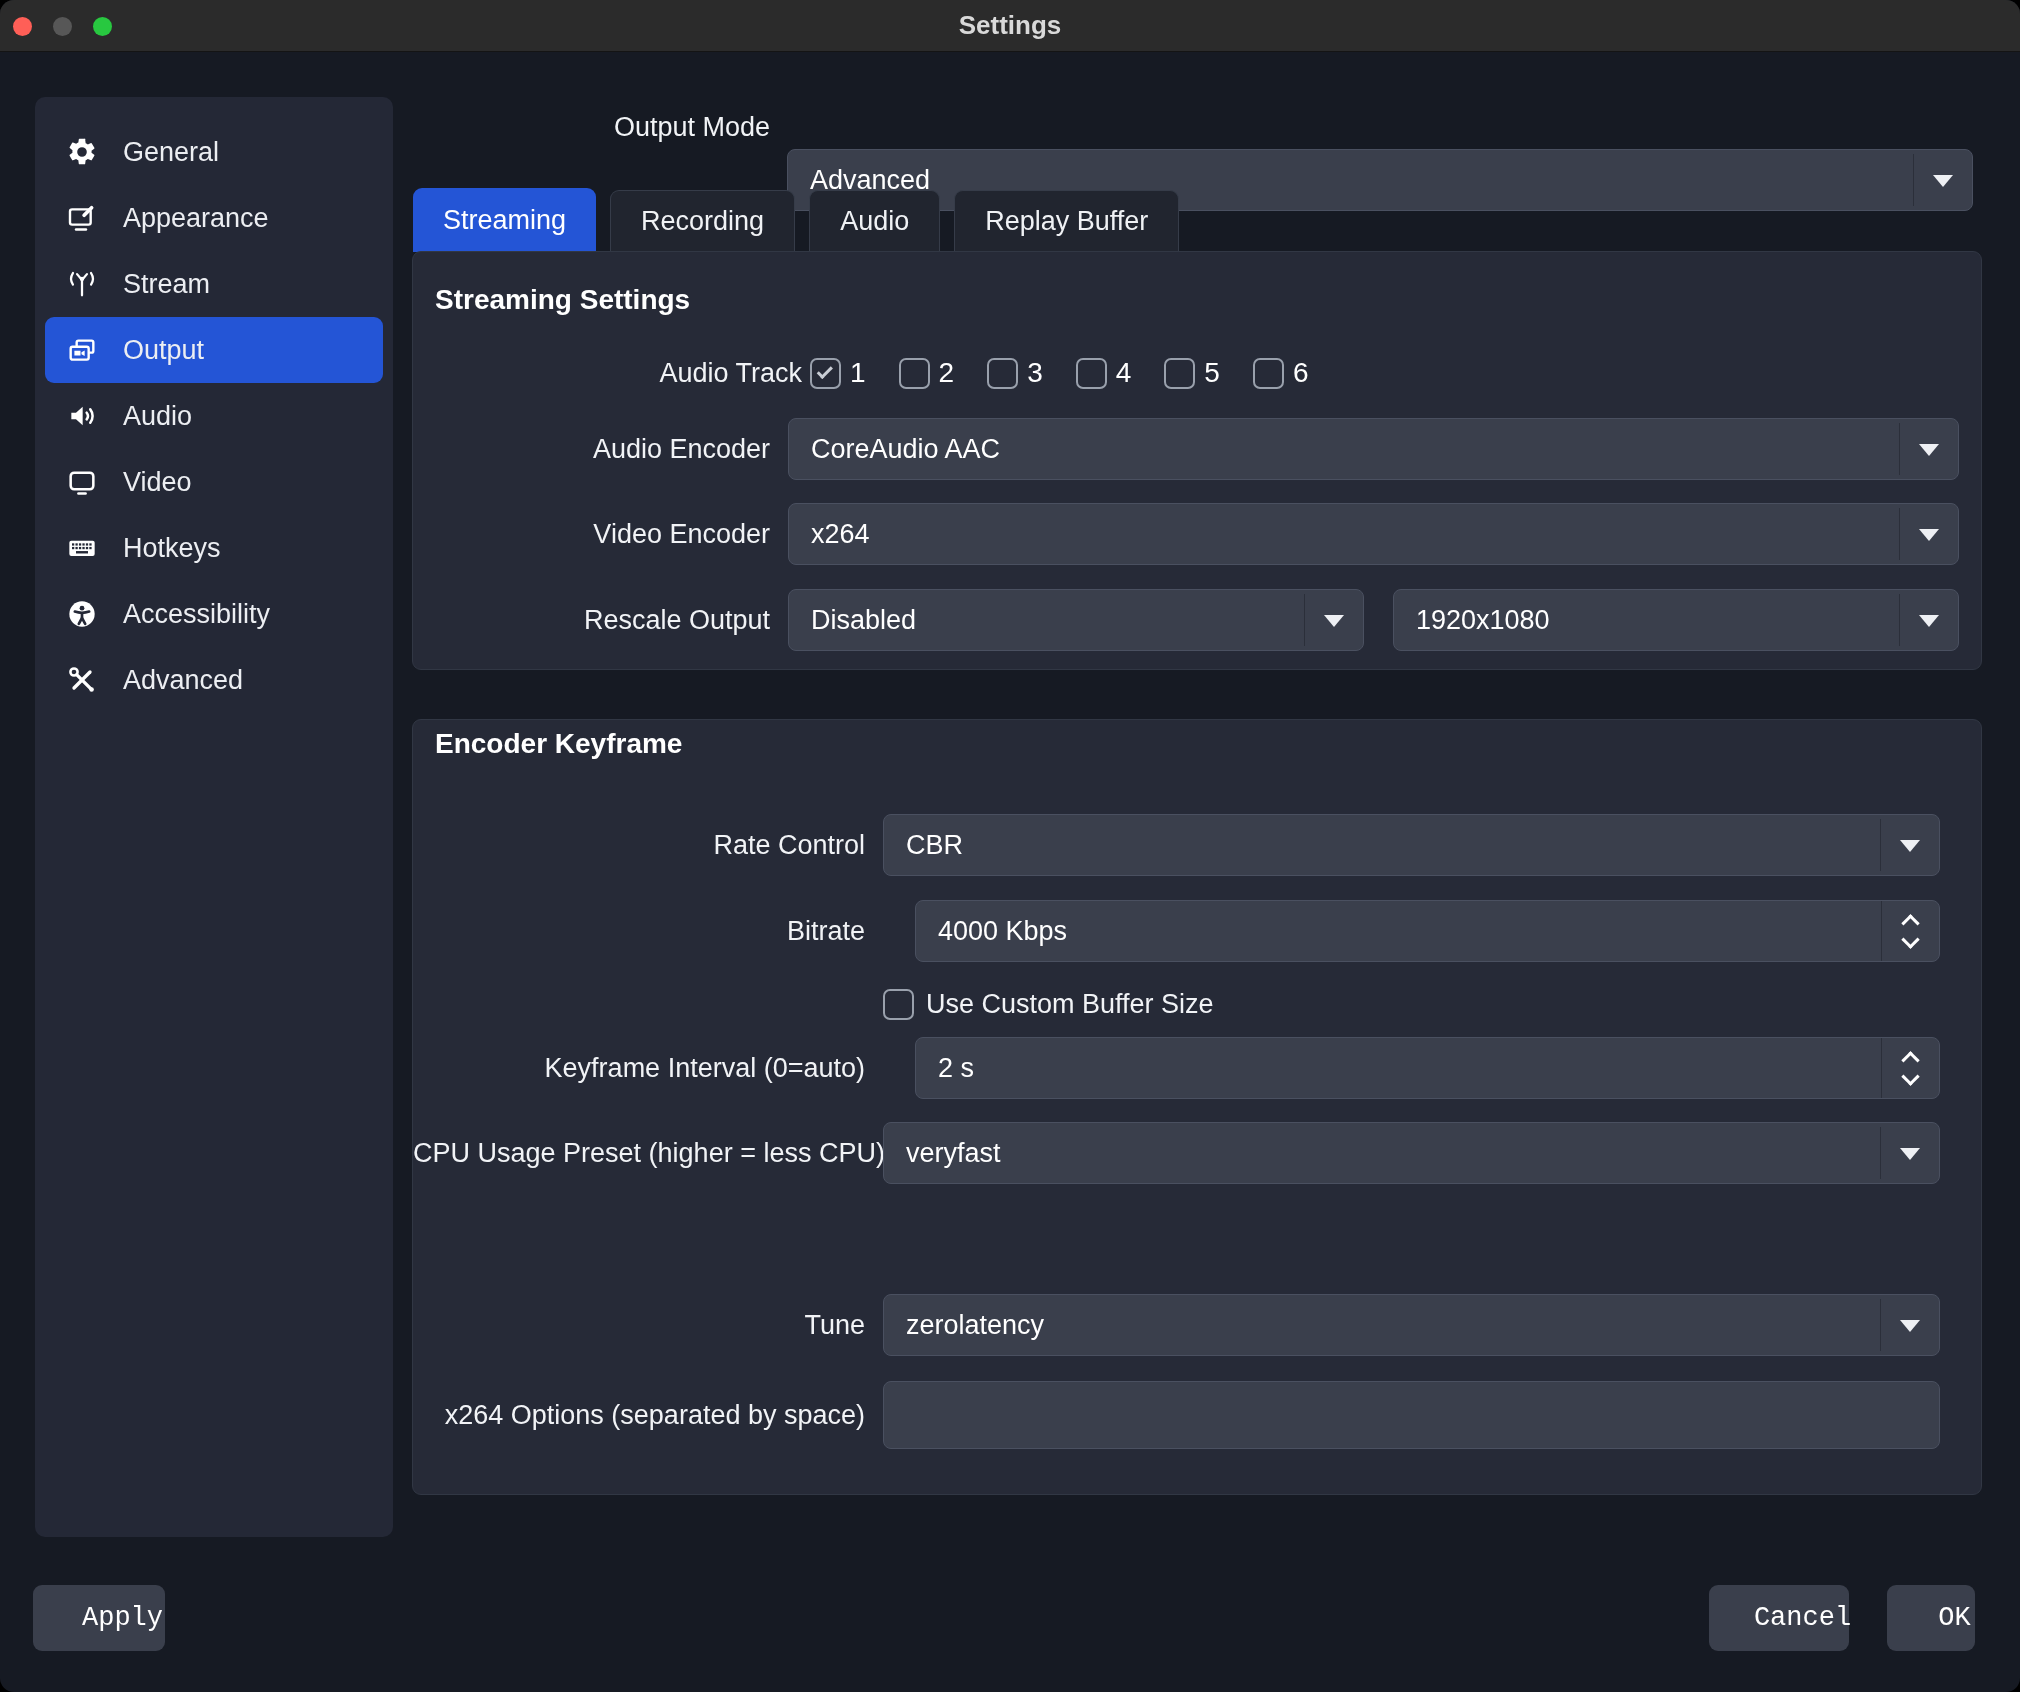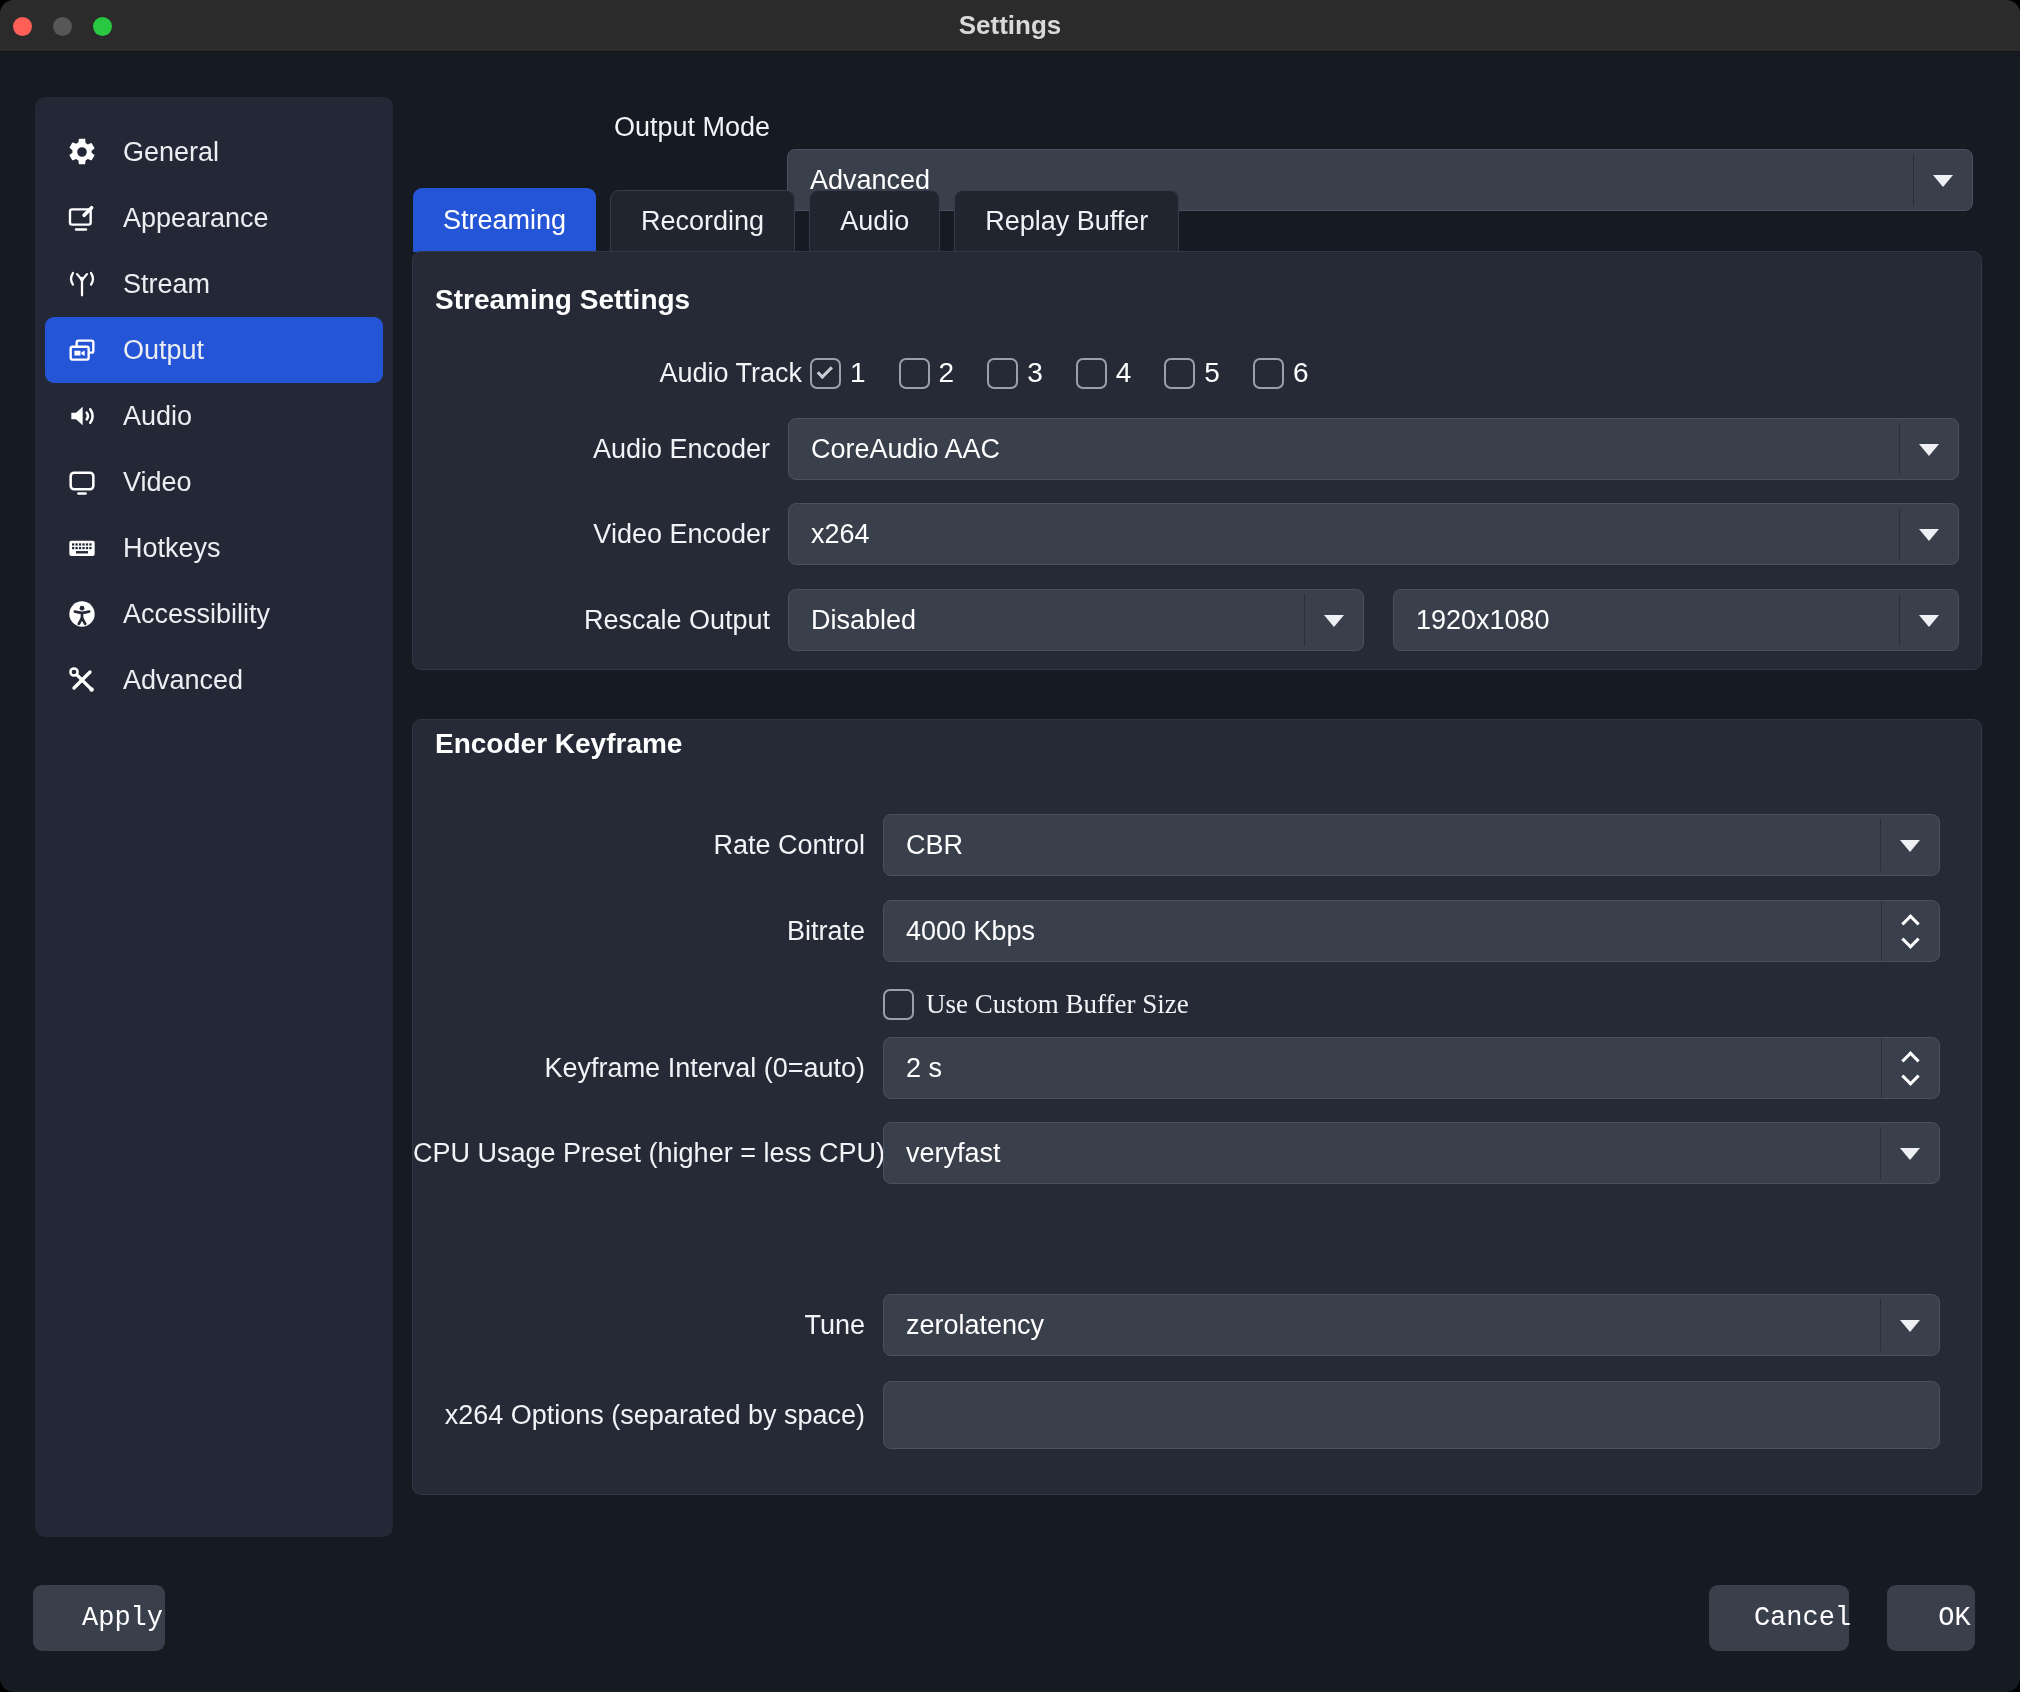--- a/index.html
+++ b/index.html
@@ -26,21 +26,21 @@
   
   .outmode-label { position:absolute; top:112px; right:1250px; color:#f1f3f6; font-size:27px; white-space:nowrap; }
   .outmode-dd { position:absolute; left:787px; top:97px; width:1186px; height:62px; }
 
   
   .dd { position:relative; height:62px; background:#3a3f4c; border:1px solid #4a5060; border-radius:8px; display:flex; align-items:center; padding:0 80px 0 22px; color:#fff; font-size:27px; }
   .dd .sep { position:absolute; right:58px; top:4px; bottom:4px; width:1px; background:#2b2f3a; }
   .dd .arrow { position:absolute; right:19px; top:50%; margin-top:-5px; width:0; height:0; border-left:10px solid transparent; border-right:10px solid transparent; border-top:12px solid #eef0f4; }
 
   
-  .spin { position:relative; height:62px; background:#3a3f4c; border:1px solid #4a5060; border-radius:8px; display:flex; align-items:center; padding:0 80px 0 22px; color:#fff; font-size:27px; }
+  .spin { position:relative; height:62px; background:#3a3f4c; border:1px solid #4a5060; border-radius:8px; display:flex; align-items:center; padding:0 80px 0 22px; color:#fff; font-size:27px;margin-left:32px; }
   .spin .btns { position:absolute; right:0; top:0; bottom:0; width:58px; border-left:1px solid #2b2f3a; display:flex; flex-direction:column; align-items:center; justify-content:center; gap:9px; }
   .chev { width:13px; height:13px; border-left:3px solid #fff; border-top:3px solid #fff; }
   .chev.up { transform:rotate(45deg) translate(2px,2px); }
   .chev.down { transform:rotate(225deg) translate(2px,2px); }
 
   
   .cb { width:31px; height:31px; border:2px solid #99a0ac; border-radius:7px; display:flex; align-items:center; justify-content:center; flex:0 0 31px; background:transparent; }
   .cb .check { width:15px; height:8px; border-left:3px solid #c9cdd5; border-bottom:3px solid #c9cdd5; transform:rotate(-45deg) translate(1px,-2px); }
 
   
@@ -69,21 +69,21 @@
 
   
   .tracks { display:flex; align-items:center; gap:33px; margin-left:8px; }
   .track { display:flex; align-items:center; gap:9px; }
   .tnum { color:#fff; font-size:28px; }
 
   
   .tinput { height:68px; background:#3a3f4c; border:1px solid #4a5060; border-radius:8px; color:#fff; font-size:27px; padding:0 22px; font-family:inherit; outline:none; }
 
   
-  .cbrow-label { color:#f1f3f6; font-size:27px; margin-left:12px;font-family:Liberation Serif, serif; }
+  .cbrow-label { color:#f1f3f6; font-size:27px; margin-left:12px; }
 
   
   .btn { position:absolute; height:66px; background:#3a3f4c; border:none; border-radius:9px; color:#fff; font-size:27px; font-family:Liberation Mono, monospace; display:flex; align-items:center; justify-content:center;padding-left:47px; }
   .btn.apply { left:33px; top:1585px; width:132px; }
   .btn.cancel { left:1709px; top:1585px; width:140px; }
   .btn.ok { left:1887px; top:1585px; width:88px; }
 </style>
 </head>
 <body>
 

